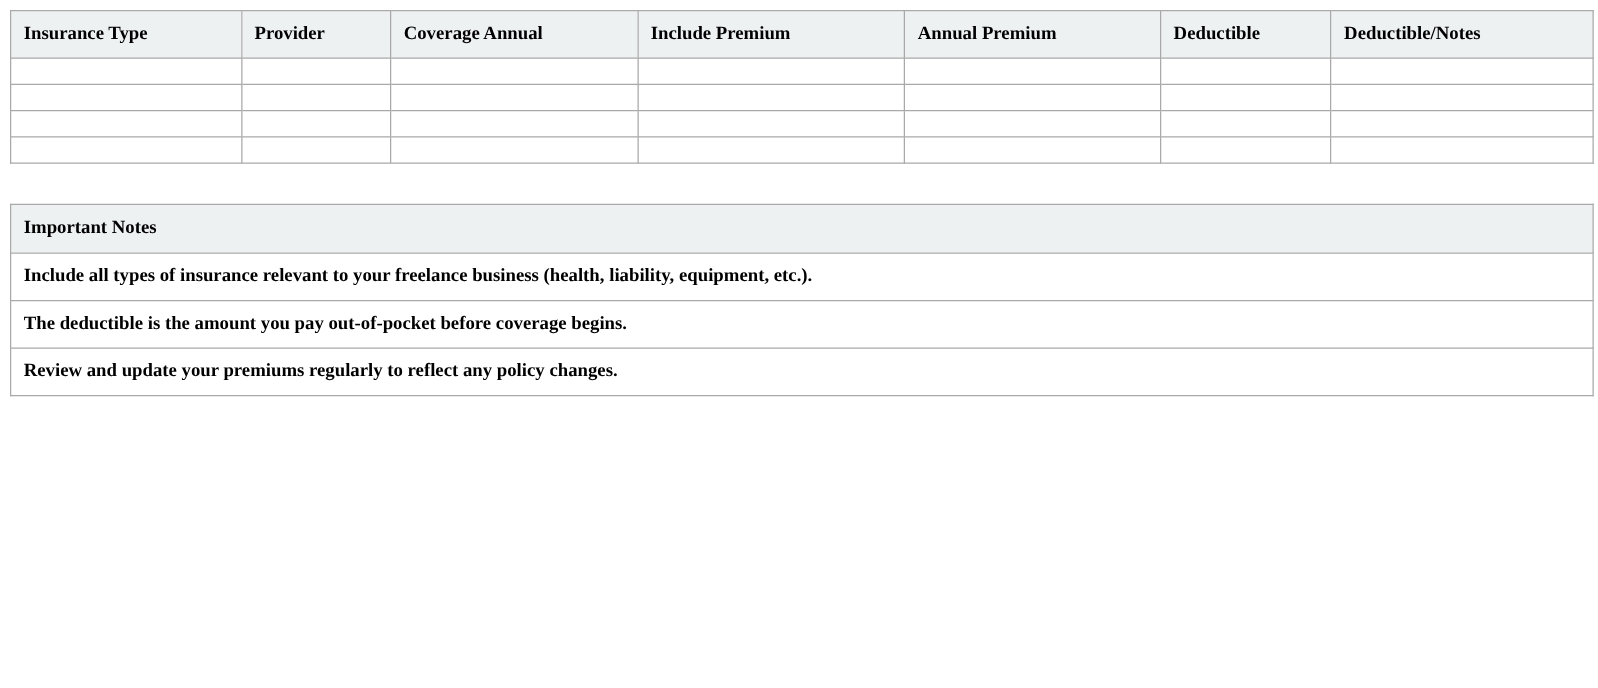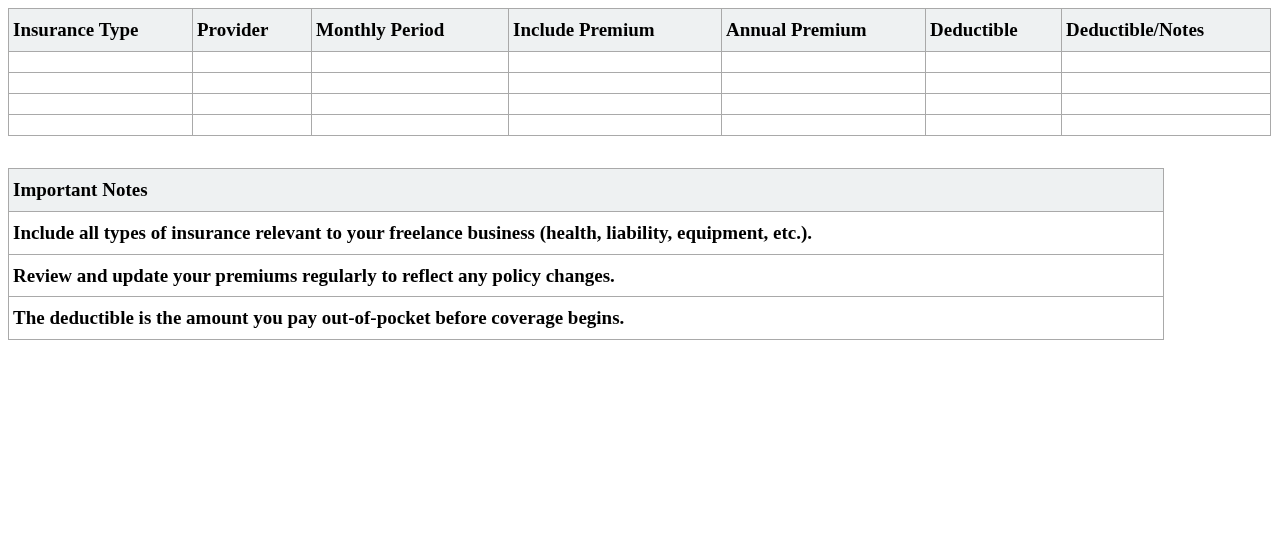--- a/index.html
+++ b/index.html
@@ -20,30 +20,30 @@
     min-height: 550px;
     padding: 8px;
     font-family: "Liberation Serif", "DejaVu Serif", serif;
     font-size: 15px;
     line-height: 1.15;
     color: var(--text);
   }
   table {
     border-collapse: collapse;
     table-layout: fixed;
-    width: 1156px;
+    width: 1267px;
     border: 1px solid var(--outer-border);
   }
   table.insurance { margin-bottom: 32px; }
   th, td {
     border: 1px solid var(--inner-border);
-    padding: 10px 4px;
+    padding: 10px 10px;
     text-align: left;
     vertical-align: middle;
-    font-size: 19px;
+    font-size: 15px;
     overflow: hidden;
     white-space: nowrap;
   }
   th {
     background: var(--header-background);
     font-weight: bold;
   }
   td.empty-cell { height: 21px; }
   table.notes td { white-space: normal; font-weight: bold; }
 </style>
@@ -57,21 +57,21 @@
     <col style="width:197px">
     <col style="width:213px">
     <col style="width:204px">
     <col style="width:136px">
     <col style="width:209px">
   </colgroup>
   <thead>
     <tr>
       <th>Insurance Type</th>
       <th>Provider</th>
-      <th>Monthly Period</th>
+      <th>Coverage Annual</th>
       <th>Include Premium</th>
       <th>Annual Premium</th>
       <th>Deductible</th>
       <th>Deductible/Notes</th>
     </tr>
   </thead>
   <tbody>
     <tr>
       <td class="empty-cell"></td>
       <td class="empty-cell"></td>
@@ -115,19 +115,19 @@
   <thead>
     <tr>
       <th>Important Notes</th>
     </tr>
   </thead>
   <tbody>
     <tr>
       <td>Include all types of insurance relevant to your freelance business (health, liability, equipment, etc.).</td>
     </tr>
     <tr>
-      <td>Review and update your premiums regularly to reflect any policy changes.</td>
+      <td>The deductible is the amount you pay out-of-pocket before coverage begins.</td>
     </tr>
     <tr>
-      <td>The deductible is the amount you pay out-of-pocket before coverage begins.</td>
+      <td>Review and update your premiums regularly to reflect any policy changes.</td>
     </tr>
   </tbody>
 </table>
 
 </body></html>

